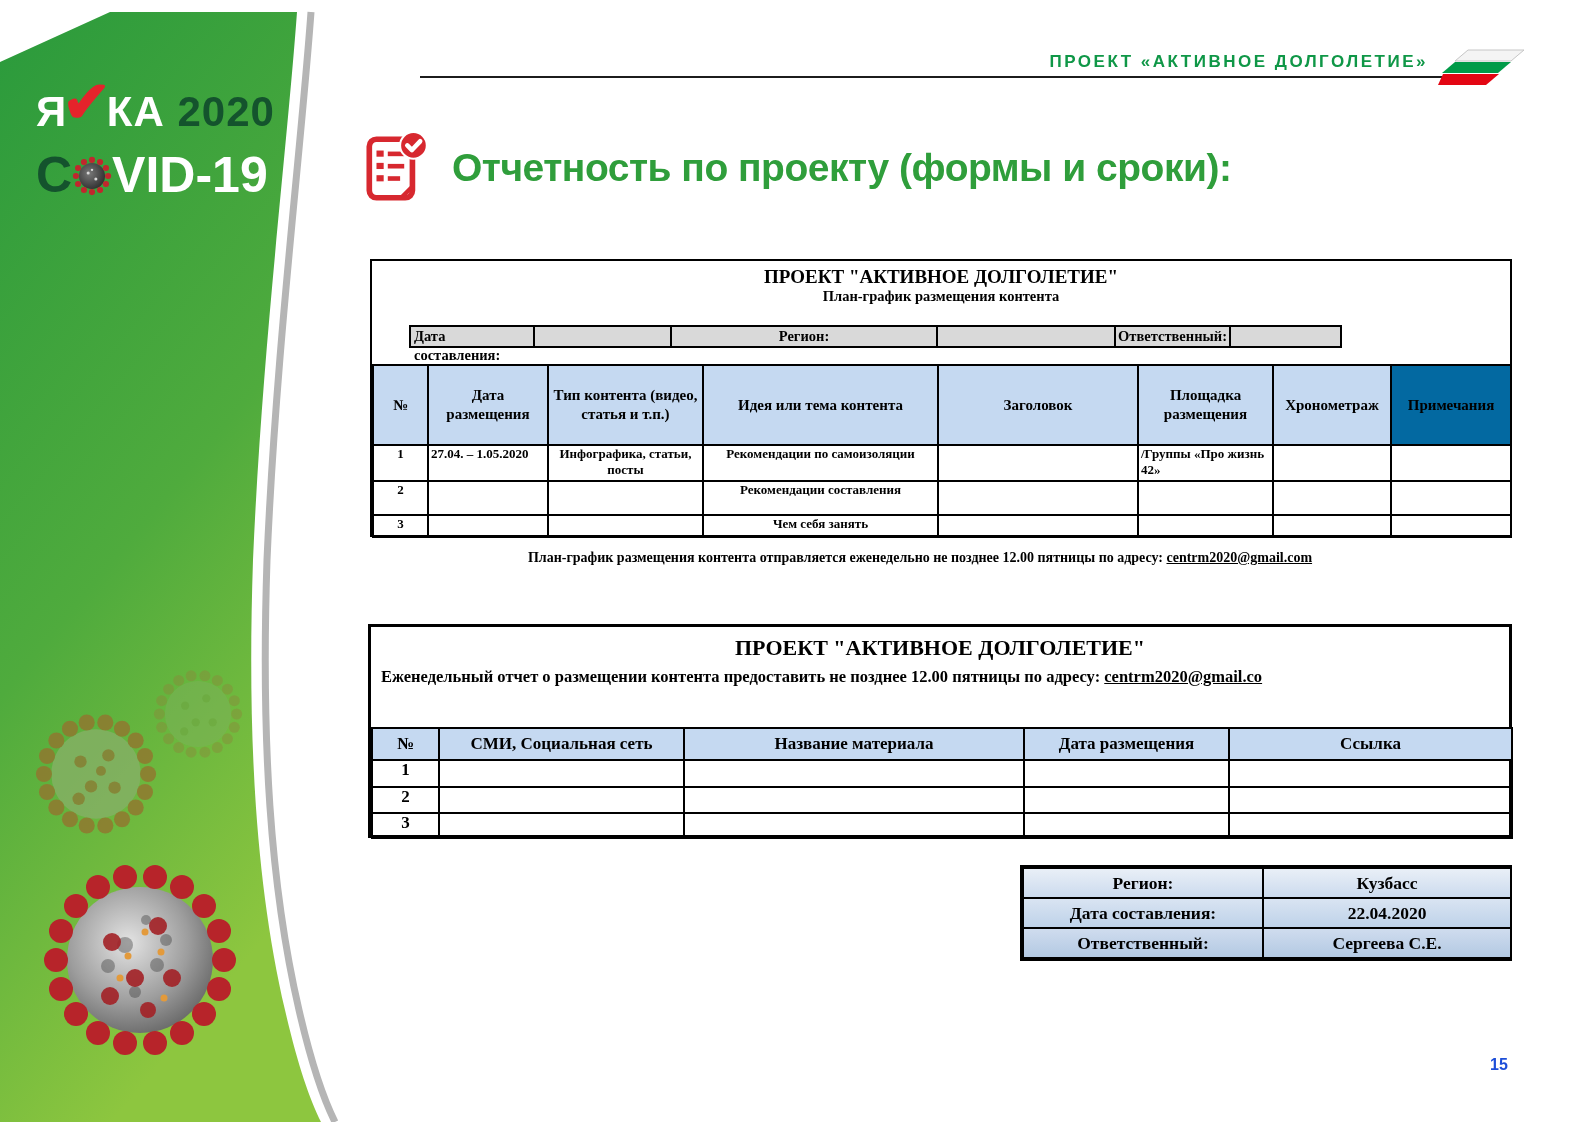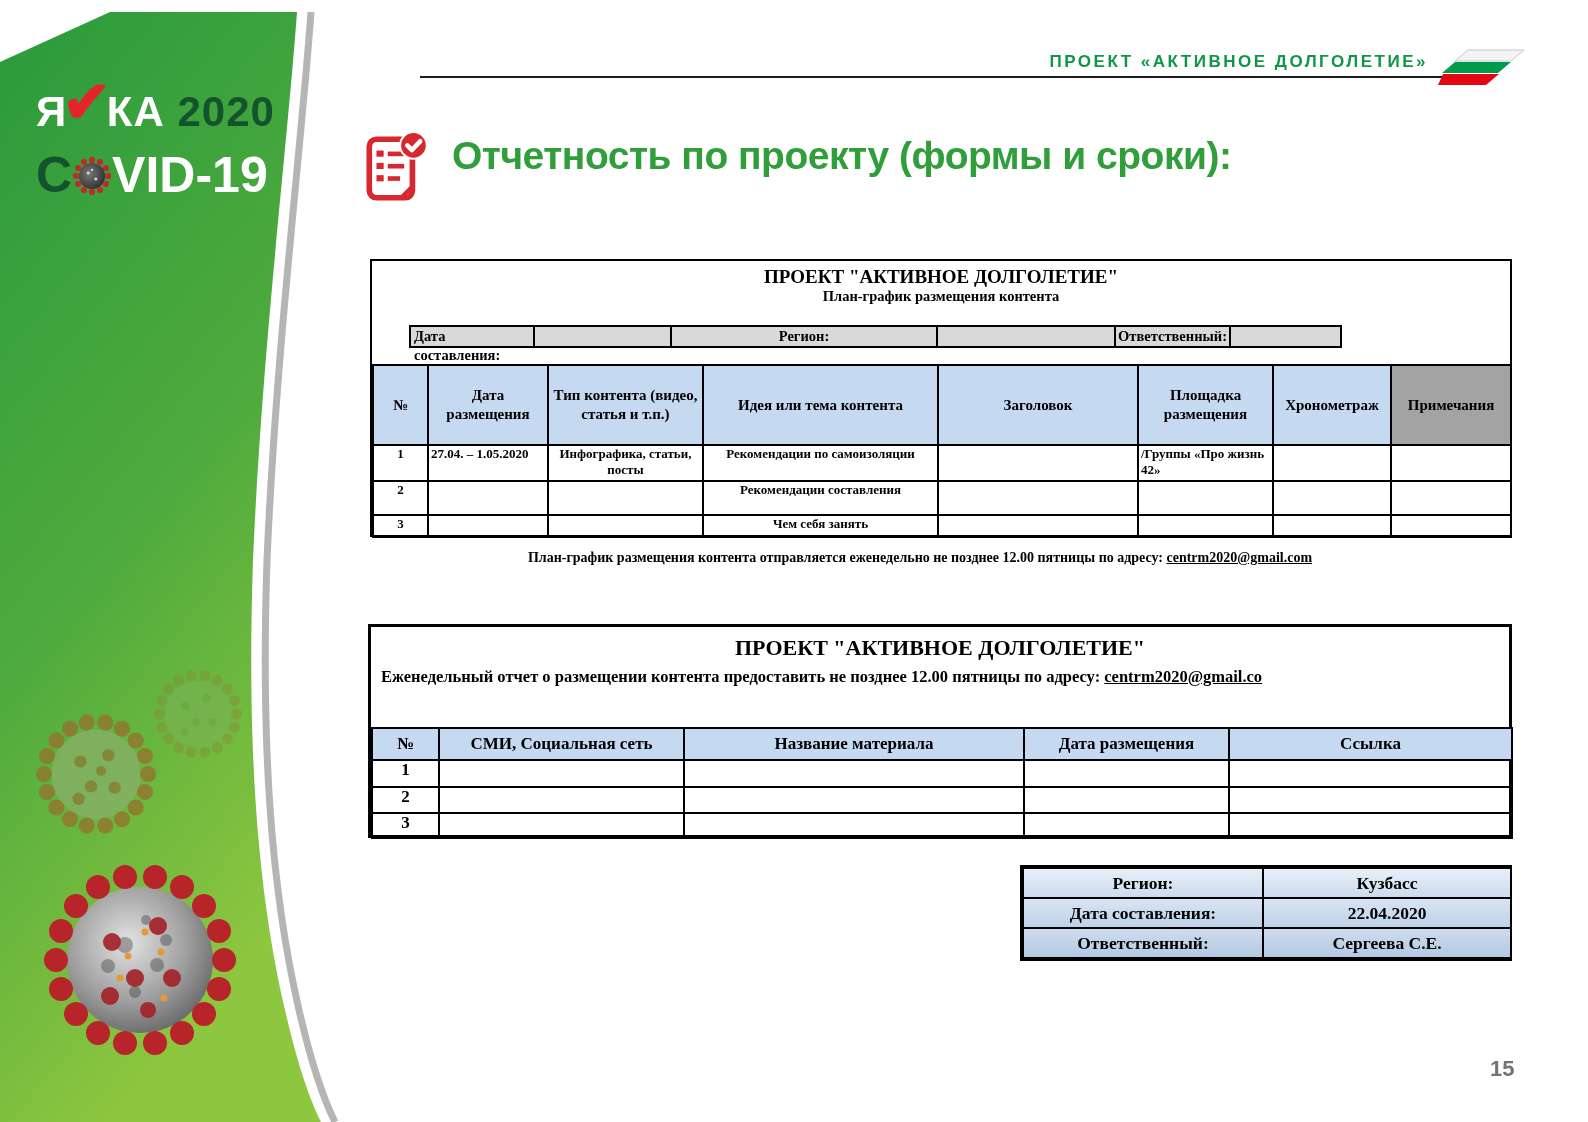--- a/index.html
+++ b/index.html
@@ -21,38 +21,38 @@
   .logo .virus-o{display:inline-block;vertical-align:-7px;margin:0 -3px;}
 
   
   .header-label{right:160px;top:52px;font-family:"Liberation Sans",sans-serif;
     font-weight:bold;font-size:17px;letter-spacing:2.5px;color:#0f9747;white-space:nowrap;}
   .header-line{left:420px;top:76px;width:1052px;border-top:2px solid #1c1c1c;height:0;}
   .flag{left:1438px;top:46px;}
 
   
   .title-icon{left:362px;top:130px;}
-  .page-title{left:452px;top:134px;width:880px;font-family:"Liberation Sans",sans-serif;
+  .page-title{left:452px;top:146px;width:880px;font-family:"Liberation Sans",sans-serif;
     font-weight:bold;font-size:39px;color:#2f9e3b;letter-spacing:-0.5px;}
 
   
   table{border-collapse:collapse;table-layout:fixed;}
   td,th{border:2px solid #000;overflow:hidden;padding:0 2px;}
 
   
   .table1{left:370px;top:259px;width:1142px;height:278px;border:2px solid #000;box-sizing:border-box;background:#fff;}
   .t1-title{text-align:center;padding-top:5px;font-weight:bold;font-size:19px;line-height:1.15;}
   .t1-subtitle{text-align:center;font-weight:bold;font-size:14.5px;}
   .t1-infobar{position:absolute;left:37px;top:64px;height:23px;display:flex;border:2px solid #000;background:#d9d9d9;box-sizing:border-box;}
   .t1-infobar .ic{border-right:2px solid #000;font-weight:bold;font-size:14.5px;line-height:19px;text-align:center;box-sizing:border-box;}
   .t1-infobar .ic:last-child{border-right:none;}
   .t1-infobar .ic.lbl-left{text-align:left;padding-left:3px;}
   .t1-grid{position:absolute;left:0;top:103px;width:100%;}
   .t1-grid th{background:#c5d9f1;font-weight:bold;font-size:15px;line-height:1.25;text-align:center;height:78px;}
-  .t1-grid th.notes{background:#a3a3a3;}
+  .t1-grid th.notes{background:#0369a1;}
   .t1-grid td{font-weight:bold;font-size:13px;line-height:1.2;vertical-align:top;text-align:center;}
   .t1-grid td.al{text-align:left;}
   .t1-grid tr.r1{height:36px;}
   .t1-grid tr.r2{height:34px;}
   .t1-grid tr.r3{height:22px;}
 
   .t1-note{left:384px;top:550px;width:1072px;text-align:center;font-weight:bold;font-size:14px;}
   .t1-note a, .t2-note a{color:#000;text-decoration:underline;}
 
   
@@ -68,21 +68,21 @@
 
   
   .table3{left:1020px;top:865px;width:492px;border:2px solid #000;box-sizing:border-box;}
   .table3 table{width:100%;}
   .table3 td{font-weight:bold;font-size:17.5px;text-align:center;height:28px;vertical-align:middle;}
   .table3 tr.b1 td{background:linear-gradient(#e9eff7,#ccdbee);}
   .table3 tr.b2 td{background:linear-gradient(#d9e4f2,#bed2e9);}
   .table3 tr.b3 td{background:linear-gradient(#cfdcee,#b3c9e3);}
 
   
-  .page-num{left:1490px;top:1056px;font-family:"Liberation Sans",sans-serif;font-weight:bold;font-size:22px;color:#737373;}
+  .page-num{left:1490px;top:1056px;font-family:"Liberation Sans",sans-serif;font-weight:bold;font-size:16px;color:#1d4ed8;}
 </style>
 </head>
 <body>
 
 <svg id="sidebar-svg" class="abs" width="360" height="1122" viewBox="0 0 360 1122">
   <defs>
     <linearGradient id="gGrad" x1="0" y1="0" x2="0.35" y2="1">
       <stop offset="0" stop-color="#2a9a3c"></stop>
       <stop offset="0.55" stop-color="#4fab3d"></stop>
       <stop offset="1" stop-color="#8dc63f"></stop>

